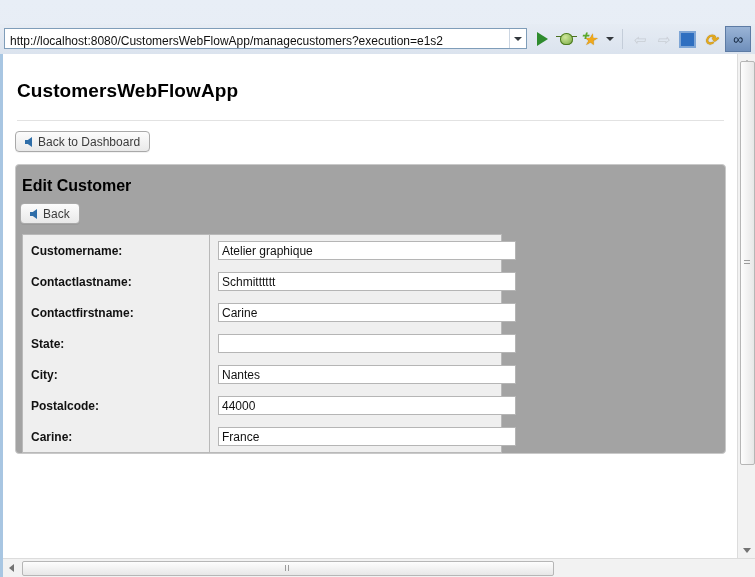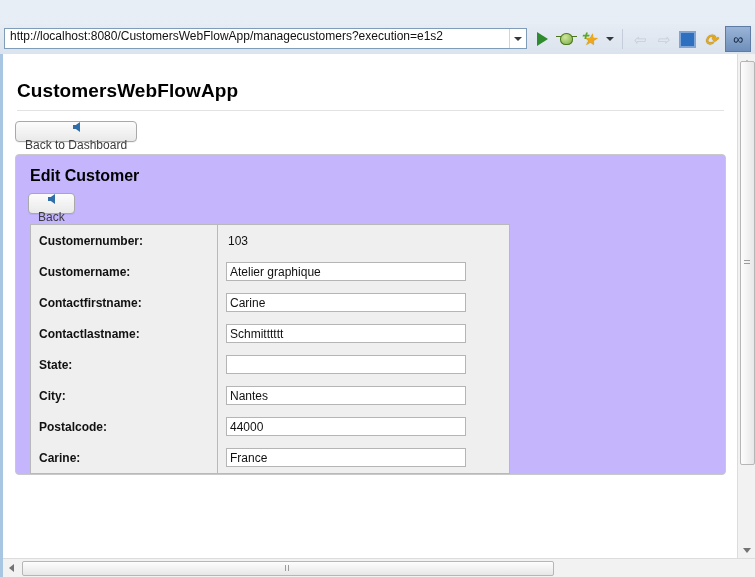--- a/index.html
+++ b/index.html
@@ -52,21 +52,21 @@
     border:1px solid #5a6b80;border-top-width:3px;background:#eef3f9;}
 
   
   .toolbar{
     position:absolute;left:0;top:24px;width:755px;height:30px;
     background:linear-gradient(#e6ecf4,#dbe3ee);
   }
   .urlbox{
     position:absolute;left:4px;top:4px;width:523px;height:21px;
     background:#fff;border:1px solid #7f9db9;
-    display:flex;align-items:flex-start;box-sizing:border-box;
+    display:flex;align-items:flex-end;box-sizing:border-box;
   }
   .urlbox .url{
     flex:1;padding-left:5px;font-size:12px;color:#111;
     white-space:nowrap;overflow:hidden;
   }
   .urlbox .caret{
     width:16px;height:19px;display:flex;align-items:center;justify-content:center;
     border-left:1px solid #ccd6e2;
   }
   .caret i{
@@ -103,47 +103,46 @@
     border-left:3px solid #a8c6e2;
     box-sizing:border-box;
   }
   .page{
     position:absolute;left:0;top:0;right:17px;bottom:18px;
     background:#fff;overflow:hidden;
   }
   .page-inner{padding:14px 12px 0 12px;}
 
   h1.app-title{
-    margin:12px 0 8px 2px;font-size:19px;font-weight:bold;color:#000;
+    margin:12px 0 18px 2px;font-size:19px;font-weight:bold;color:#000;
     letter-spacing:.1px;
   }
   .rule{height:1px;background:#e2e2e2;margin:8px 2px 10px 2px;}
 
   .btn{
     display:inline-flex;align-items:center;gap:6px;
     height:21px;padding:0 9px;box-sizing:border-box;
     background:linear-gradient(#fcfcfc,#e9e9e9);
     border:1px solid #a9a9a9;border-radius:4px;
     font-size:12px;color:#3b3b3b;cursor:pointer;
     box-shadow:0 1px 0 rgba(0,0,0,.05);
-    flex-direction:column;
   }
   .btn .larrow{
     width:0;height:0;border-top:5px solid transparent;border-bottom:5px solid transparent;
     border-right:7px solid #2f6ea8;position:relative;
   }
   .btn .larrow:after{
     content:"";position:absolute;left:0;top:-2px;width:6px;height:4px;background:#2f6ea8;
   }
 
   .panel{
     margin:12px 0 0 0;
     border:1px solid #c9c9c9;border-radius:4px;
-    background:#c4b5fd;
-    padding:10px 12px 0 12px;
+    background:#a3a3a3;
+    padding:10px 12px 0 4px;
   }
   h2.panel-title{margin:2px 0 8px 2px;font-size:16px;font-weight:bold;color:#000;}
 
   table.form{
     margin:10px 0 0 2px;
     border-collapse:collapse;
     border:1px solid #b9b9b9;
     background:#efefef;
     width:480px;
     table-layout:fixed;
@@ -151,21 +150,21 @@
   table.form td{
     padding:4px 8px;font-size:12px;vertical-align:middle;
     height:23px;
   }
   td.lbl{
     width:170px;font-weight:bold;color:#111;
     border-right:1px solid #b9b9b9;background:#efefef;
   }
   td.val{background:#efefef;color:#111;}
   td.val input{
-    width:240px;height:19px;box-sizing:border-box;
+    width:298px;height:19px;box-sizing:border-box;
     border:1px solid #b5b5b5;background:#fff;
     font-family:"Liberation Sans",sans-serif;font-size:12px;color:#111;
     padding:0 3px;
   }
   td.val .plain{padding-left:2px;}
 
   
   .vscroll{
     position:absolute;right:0;top:0;width:17px;bottom:18px;
     background:#f2f2f2;border-left:1px solid #dcdcdc;
@@ -268,34 +267,30 @@
           <h2 class="panel-title">Edit Customer</h2>
 
           <span class="btn">
             <span class="larrow"></span>
             <span>Back</span>
           </span>
 
           <table class="form">
             <tbody id="form-body">
                 <tr>
-                  <td class="lbl">Customernumber:</td>
-                  <td class="val"><span class="plain">103</span></td>
-                </tr>
-                <tr>
                   <td class="lbl">Customername:</td>
                   <td class="val"><input type="text" value="Atelier graphique" style=""></td>
                 </tr>
                 <tr>
+                  <td class="lbl">Contactlastname:</td>
+                  <td class="val"><input type="text" value="Schmitttttt" style=""></td>
+                </tr>
+                <tr>
                   <td class="lbl">Contactfirstname:</td>
                   <td class="val"><input type="text" value="Carine" style=""></td>
-                </tr>
-                <tr>
-                  <td class="lbl">Contactlastname:</td>
-                  <td class="val"><input type="text" value="Schmitttttt" style=""></td>
                 </tr>
                 <tr>
                   <td class="lbl">State:</td>
                   <td class="val"><input type="text" value="" style=""></td>
                 </tr>
                 <tr>
                   <td class="lbl">City:</td>
                   <td class="val"><input type="text" value="Nantes" style=""></td>
                 </tr>
                 <tr>

